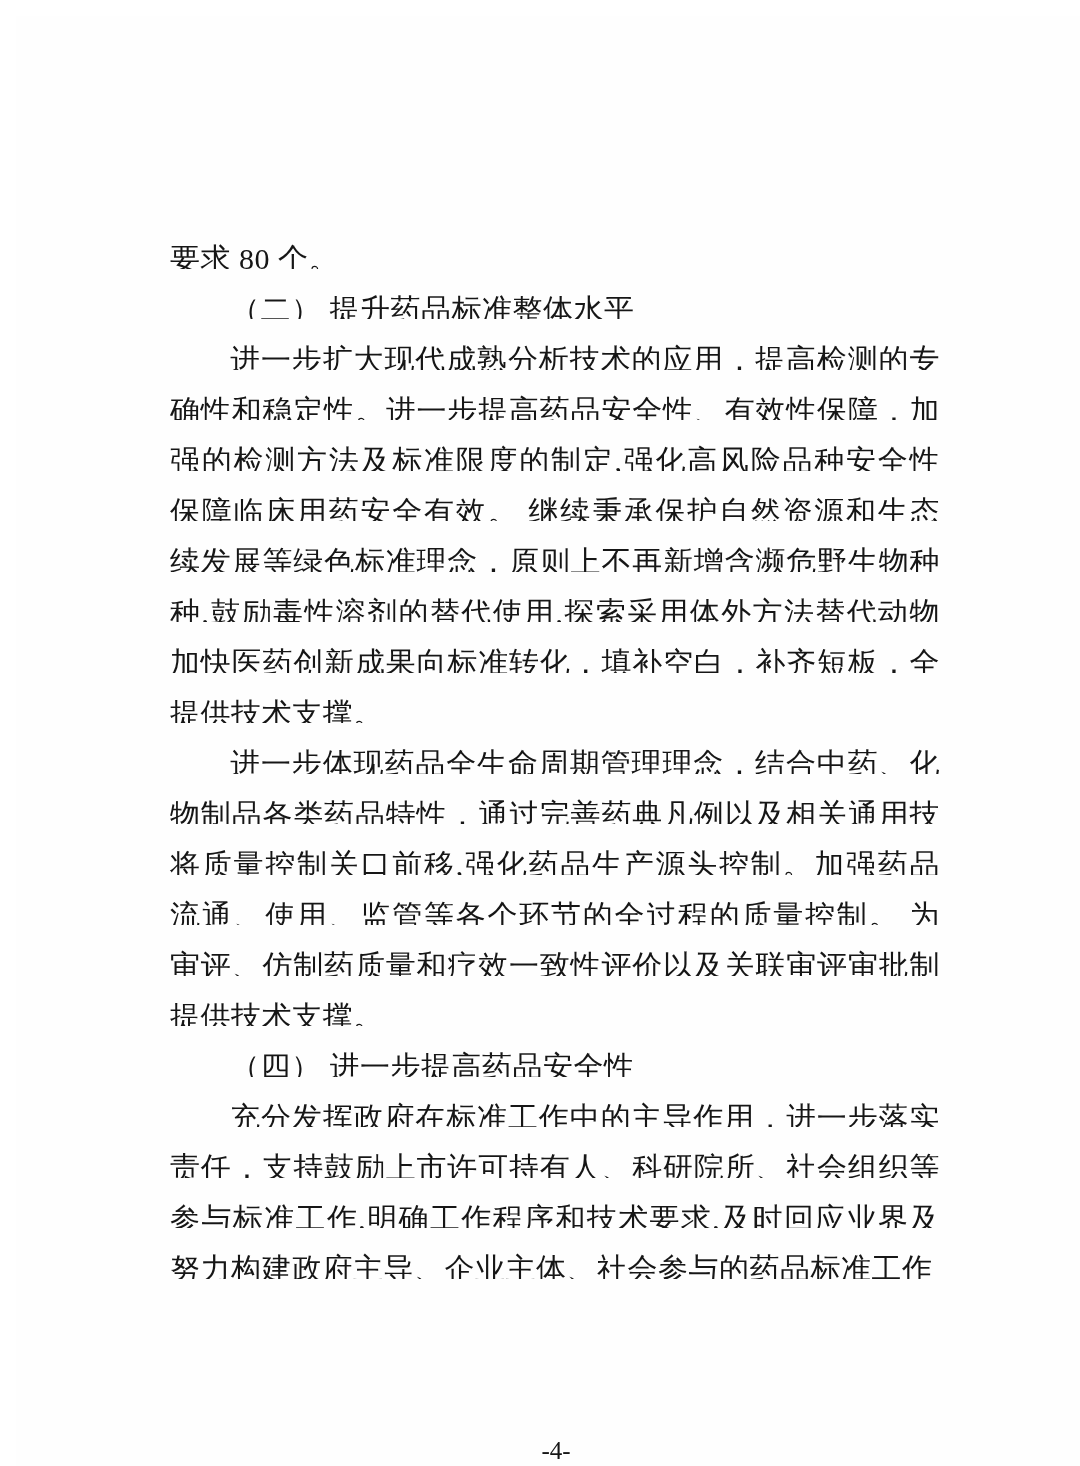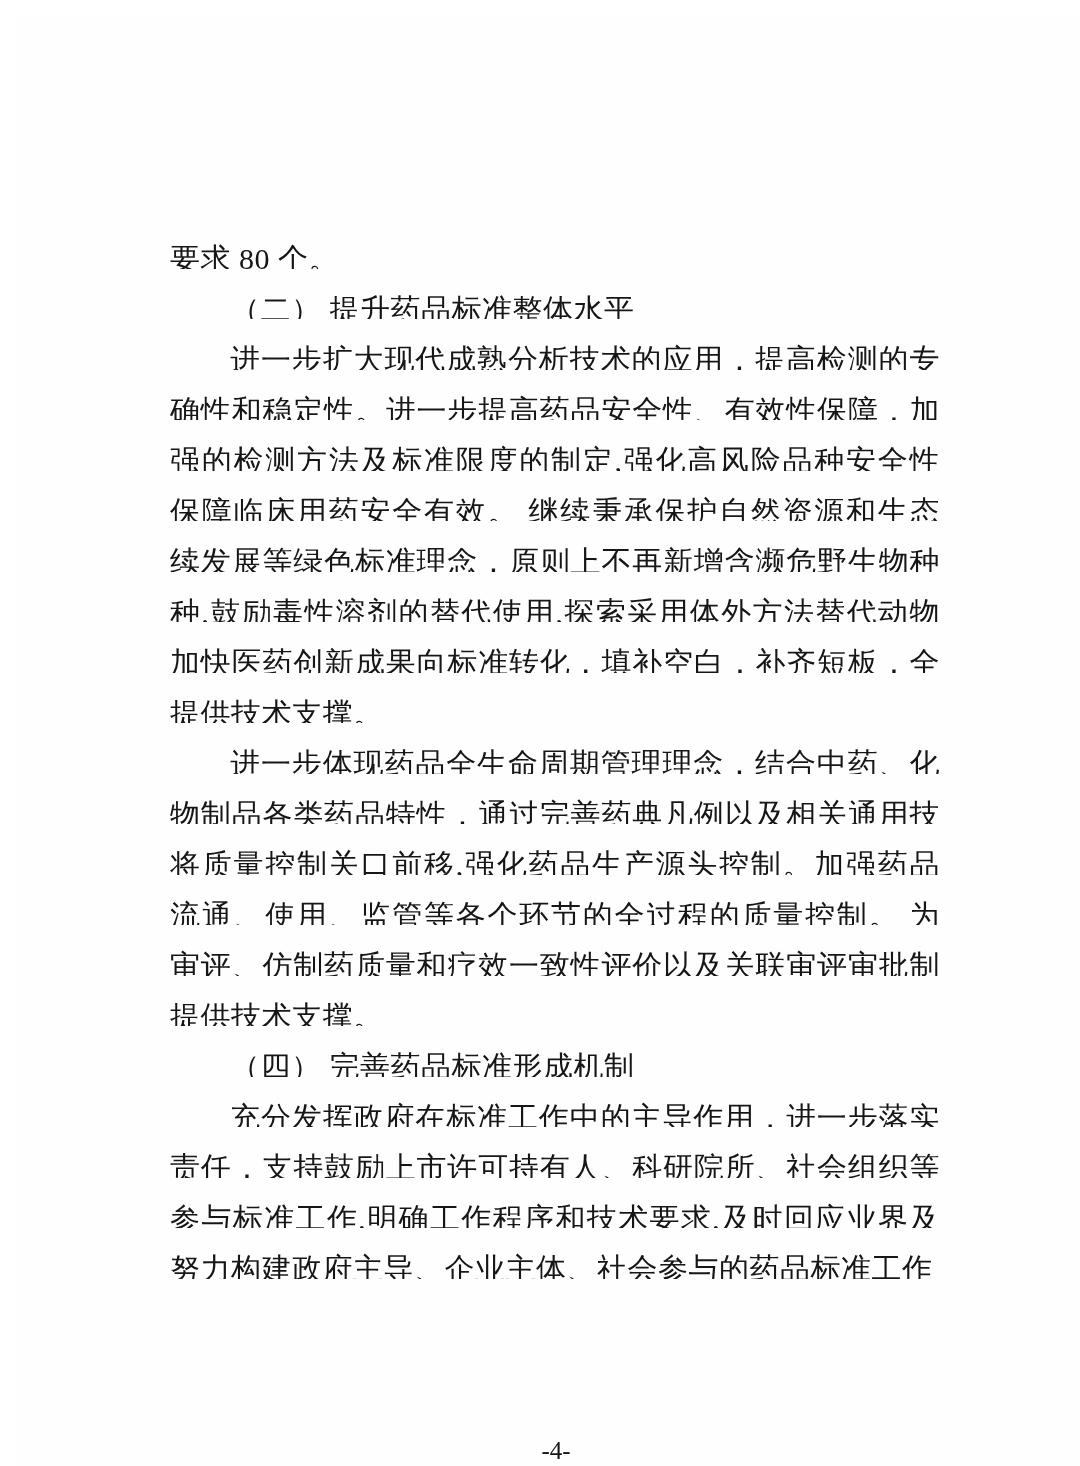--- a/index.html
+++ b/index.html
@@ -65,21 +65,21 @@
     <div class="line">续发展等绿色标准理念，原则上不再新增含濒危野生物种的中药品</div>
     <div class="line">种,鼓励毒性溶剂的替代使用,探索采用体外方法替代动物实验方法。</div>
     <div class="line">加快医药创新成果向标准转化，填补空白，补齐短板，全面提升药</div>
     <div class="line short">提供技术支撑。</div>
     <div class="line indent">进一步体现药品全生命周期管理理念，结合中药、化学药、生</div>
     <div class="line">物制品各类药品特性，通过完善药典凡例以及相关通用技术要求，</div>
     <div class="line">将质量控制关口前移,强化药品生产源头控制。加强药品研发、生产、</div>
     <div class="line">流通、使用、监管等各个环节的全过程的质量控制。 为鼓励创新药</div>
     <div class="line">审评、仿制药质量和疗效一致性评价以及关联审评审批制度改革等</div>
     <div class="line short">提供技术支撑。</div>
-    <div class="line short indent">（四） 完善药品标准形成机制</div>
+    <div class="line short indent">（四） 进一步提高药品安全性</div>
     <div class="line indent">充分发挥政府在标准工作中的主导作用，进一步落实企业主体</div>
     <div class="line">责任，支持鼓励上市许可持有人、科研院所、社会组织等社会力量</div>
     <div class="line">参与标准工作,明确工作程序和技术要求,及时回应业界及社会关切，</div>
     <div class="line short">努力构建政府主导、企业主体、社会参与的药品标准工作新格局。</div>
   </div>
 
   <div class="footer">-4-</div>
 </div>
 
 </body></html>

